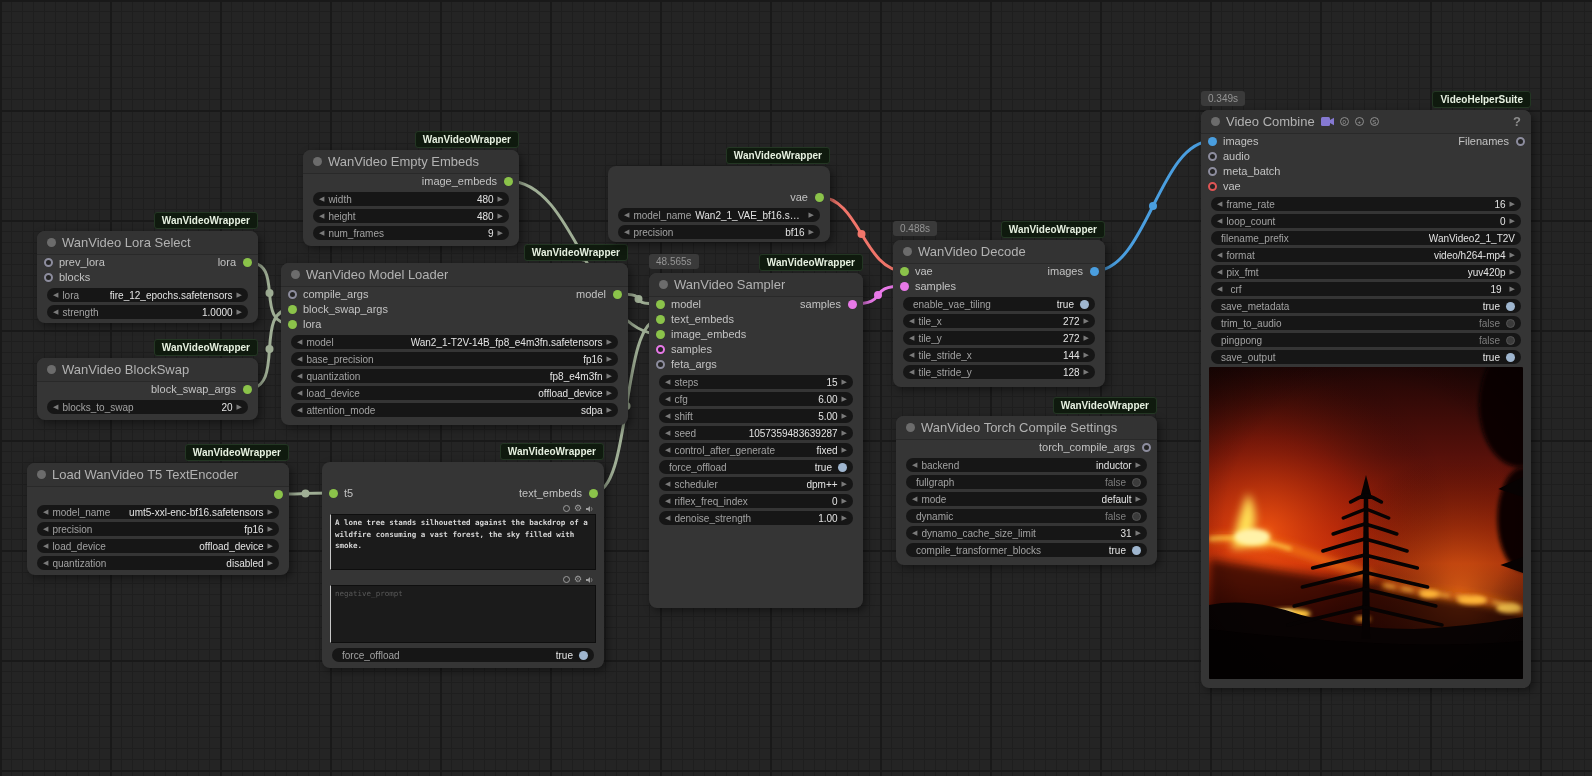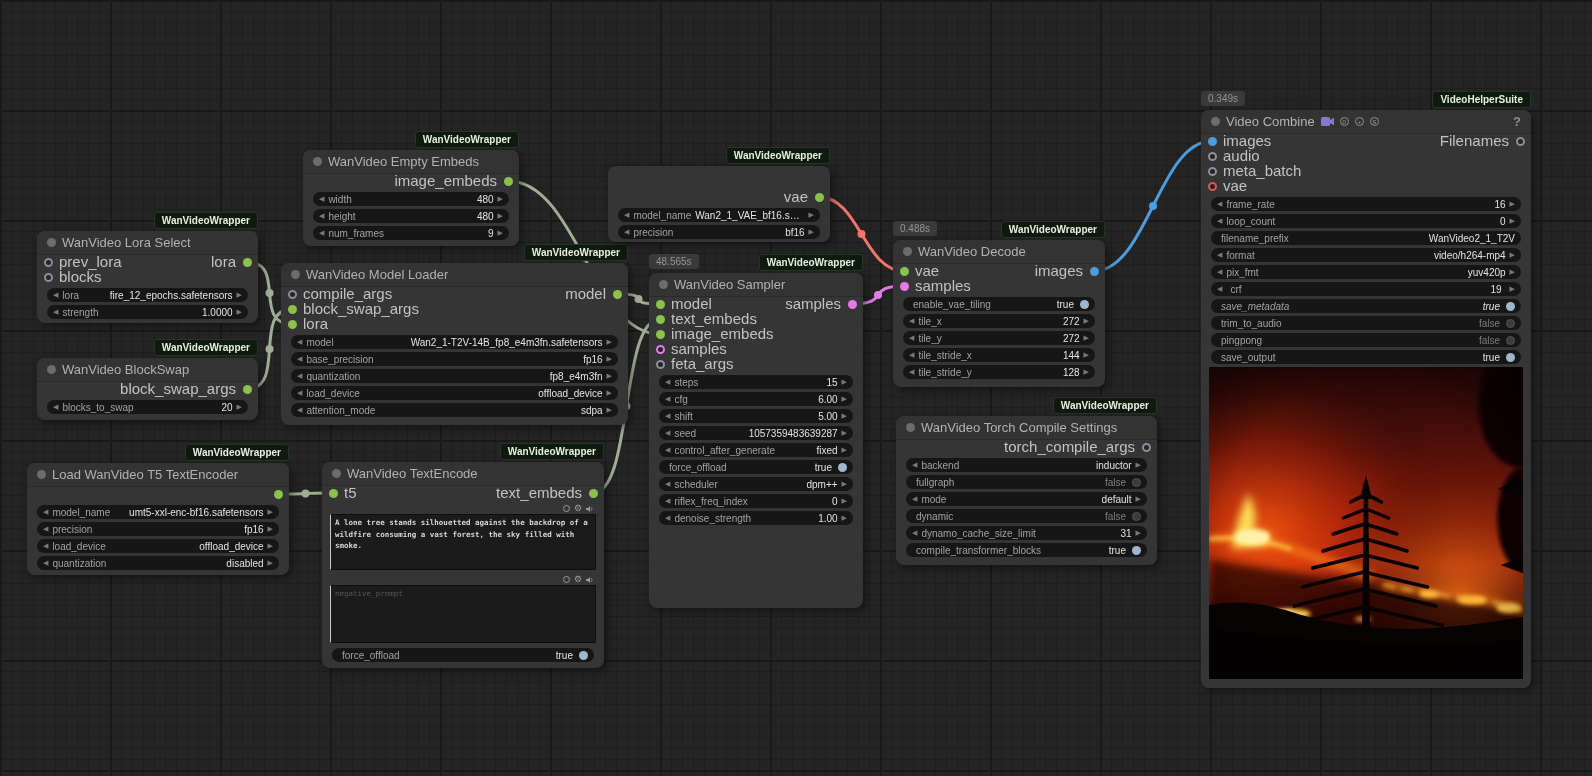--- a/index.html
+++ b/index.html
@@ -22,21 +22,21 @@
   .help{margin-left:auto;color:#8d8d8d;font-weight:bold;font-size:13px;}
   .circbadge{width:9px;height:9px;border-radius:50%;border:1px solid #8f8f8f;color:#9c9c9c;
              font-size:6px;line-height:9px;text-align:center;flex:none;box-sizing:border-box;}
   .timebadge{position:absolute;top:-19px;left:0;background:#3a3a3a;color:#949494;
              font-size:10px;padding:2px 7px;border-radius:3px;line-height:11px;}
   .packbadge{position:absolute;top:-19px;right:0;background:#0f1a0e;color:#e6f0e0;
              font-size:10px;font-weight:bold;padding:2px 7px;border-radius:3px;
              border:1px solid #233623;line-height:11px;}
   .port{position:absolute;width:9px;height:9px;border-radius:50%;box-sizing:border-box;}
   .port.ring{border:2px solid;background:#242424;}
-  .plabel{position:absolute;font-size:15px;color:#c2c2c2;line-height:10px;white-space:nowrap;}
+  .plabel{position:absolute;font-size:11px;color:#c2c2c2;line-height:10px;white-space:nowrap;}
   .plabel.in{left:22px;}
   .plabel.out{right:22px;text-align:right;}
   .widget{position:absolute;left:10px;right:10px;height:14px;background:#161616;
           border-radius:7px;display:flex;align-items:center;gap:4px;padding:0 6px;
           font-size:10px;box-sizing:border-box;overflow:hidden;}
   .wa{color:#7a7a7a;font-size:7px;flex:none;line-height:14px;}
   .wl{color:#a2a2a2;white-space:nowrap;flex:none;}
   .wv{color:#e3e3e3;margin-left:auto;white-space:nowrap;overflow:hidden;text-overflow:ellipsis;}
   .wv.off{color:#7e7e7e;}
   .tgl{width:9px;height:9px;border-radius:50%;flex:none;margin-left:2px;box-sizing:border-box;}
@@ -217,24 +217,20 @@
       </div>
       <div class="widget" style="top: 140px;">
         <span class="wa">◀</span>
         <span class="wl">attention_mode</span>
         <span class="wv">sdpa</span>
         <span class="wa">▶</span>
       </div>
     </div>
     <div class="node" style="left: 322px; top: 462px; width: 282px; height: 206px;">
       <div class="packbadge">WanVideoWrapper</div>
-      <div class="ntitle">
-        <span class="tdot"></span>
-        <span class="ttext">WanVideo TextEncode</span>
-      </div>
       <span class="port fill" style="left: 6.5px; top: 26.5px; background: rgb(139, 195, 74);"></span>
       <span class="plabel in" style="top: 26px;">t5</span>
       <span class="port fill" style="right: 6.5px; top: 26.5px; background: rgb(139, 195, 74);"></span>
       <span class="plabel out" style="top: 26px;">text_embeds</span>
       <div class="irow" style="top: 42px;">
         <span class="icirc"></span>
         <span class="igear">⚙</span>
         <span style="display: flex; align-items: center;">
           <svg width="8" height="8" viewBox="0 0 8 8">
             <path d="M0 3h2l2-2v6L2 5H0z" fill="#9c9c9c"></path>
@@ -489,21 +485,21 @@
         <span class="wl">pix_fmt</span>
         <span class="wv">yuv420p</span>
         <span class="wa">▶</span>
       </div>
       <div class="widget" style="top: 172px; gap: 8px;">
         <span class="wa">◀</span>
         <span class="wl">crf</span>
         <span class="wv">19</span>
         <span class="wa">▶</span>
       </div>
-      <div class="widget" style="top: 189px; font-style: italic;">
+      <div class="widget" style="top: 189px;">
         <span class="wl" style="padding-left: 4px;">save_metadata</span>
         <span class="wv">true</span>
         <span class="tgl on"></span>
       </div>
       <div class="widget" style="top: 206px;">
         <span class="wl" style="padding-left: 4px;">trim_to_audio</span>
         <span class="wv off">false</span>
         <span class="tgl off"></span>
       </div>
       <div class="widget" style="top: 223px;">

